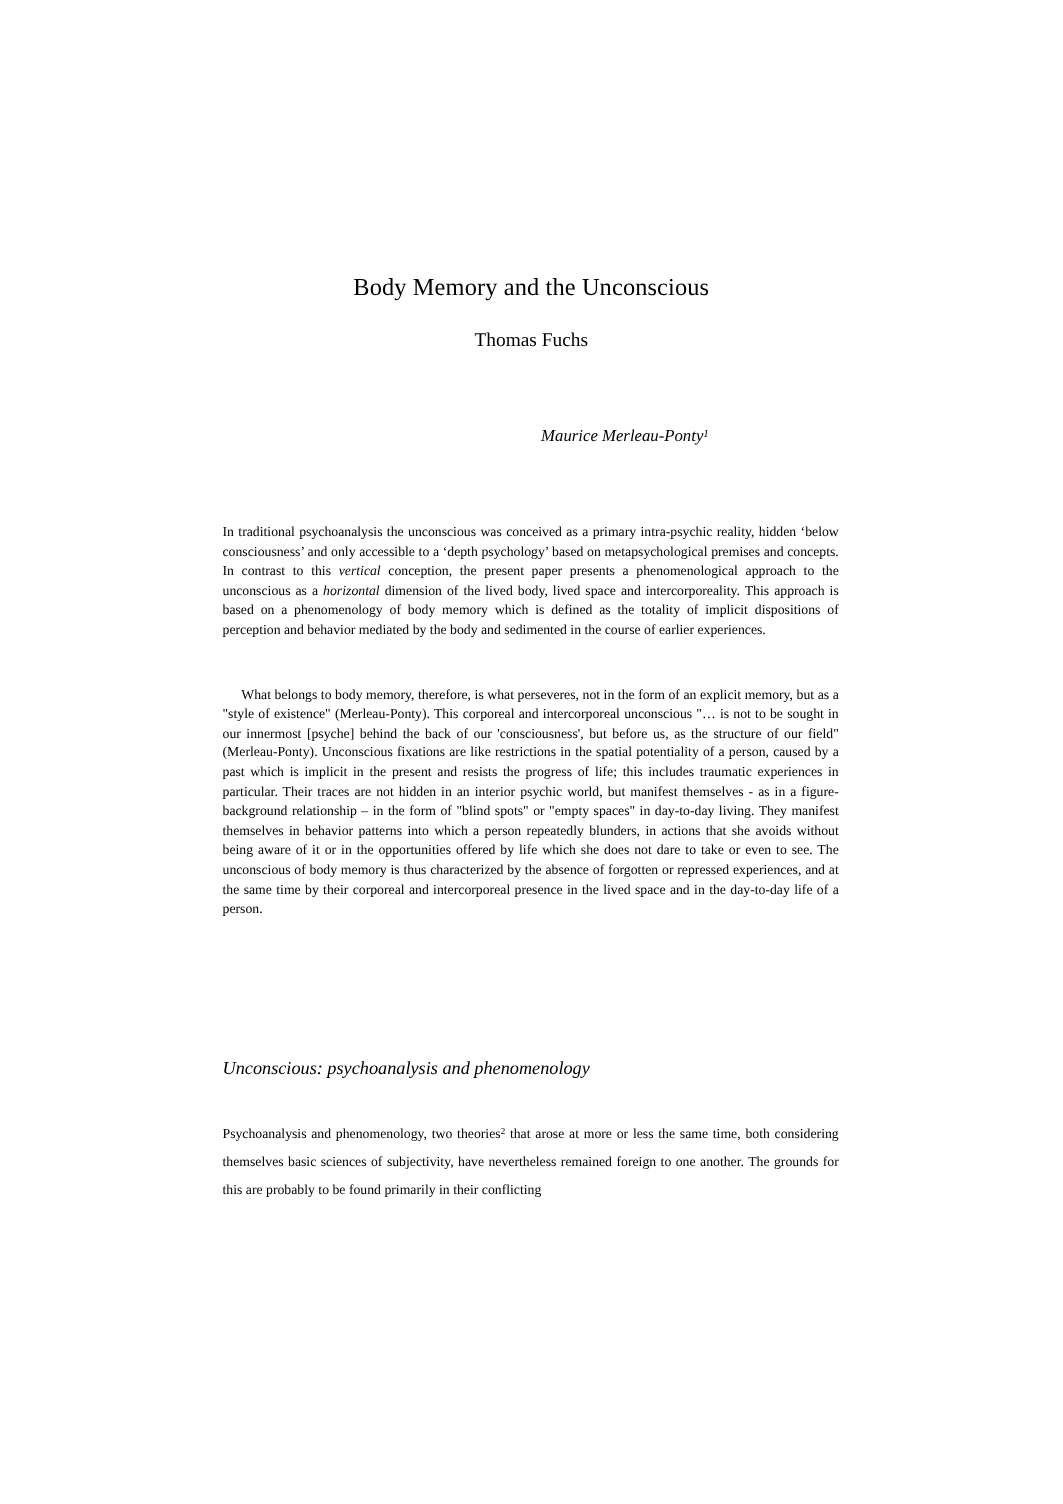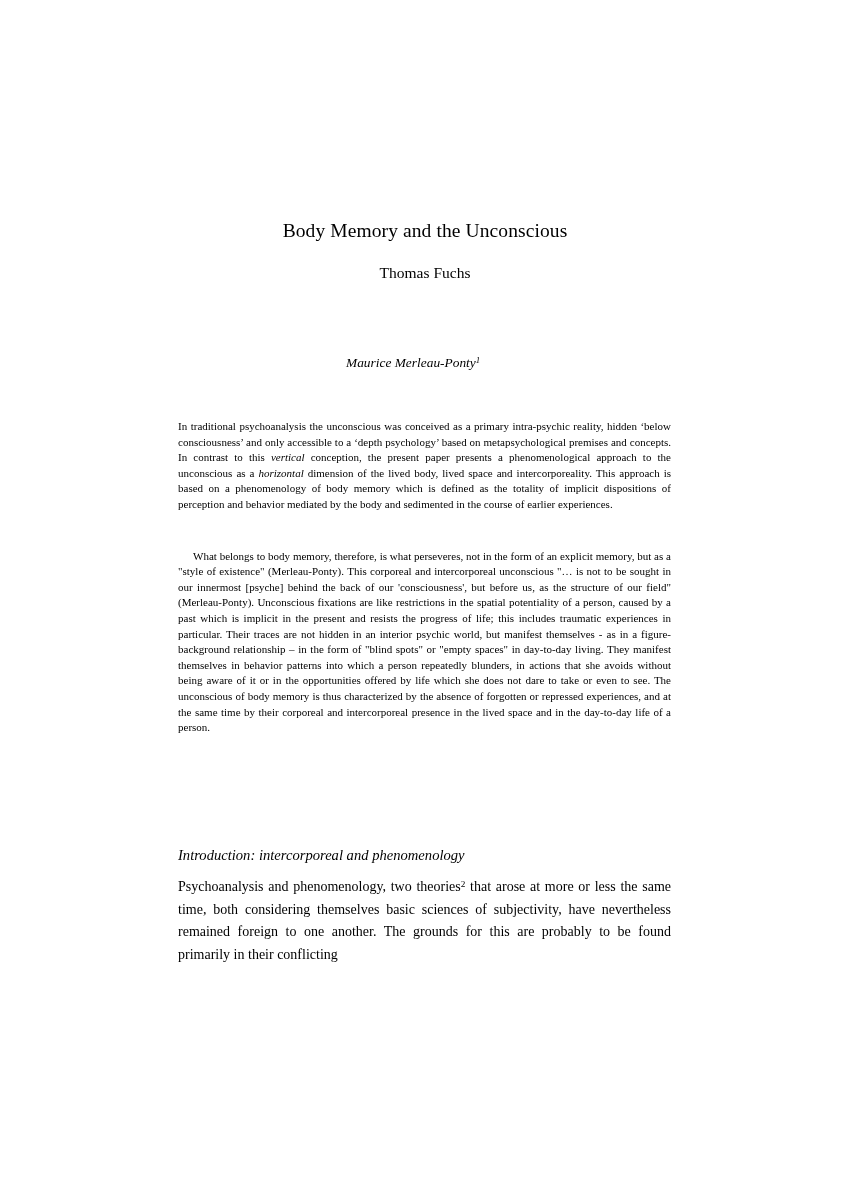--- a/index.html
+++ b/index.html
@@ -55,22 +55,22 @@
     top: 338px;
     width: 340px;
     font-size: 13.2px;
     line-height: 17px;
   }
   .epigraph-text {
     text-indent: 14px;
     margin: 0;
   }
   .epigraph-attrib {
-    margin: 16px;
-    text-align: left;
+    margin: 2px;
+    text-align: center;
     font-style: italic;
     font-size: 13.4px;
   }
   sup {
     font-size: 0.66em;
     vertical-align: 0.42em;
     line-height: 0;
   }
 
   
@@ -99,23 +99,23 @@
     width: 493px;
     font-size: 14.6px;
     font-style: italic;
     line-height: 20px;
   }
 
   
   .body-text {
     position: absolute;
     left: 178px;
-    top: 876px;
+    top: 896px;
     width: 493px;
-    font-size: 14px;
+    font-size: 11px;
     line-height: 22.6px;
     text-align: justify;
   }
   .body-text p {
     margin: 0;
   }
   i { font-style: italic; }
 </style>
 </head>
 <body>
@@ -132,19 +132,19 @@
 
   <div class="epigraph">
     <p class="epigraph-attrib"><span>Maurice Merleau-Ponty</span><sup>1</sup></p>
   </div>
 
   <div class="abstract">
     <p><span>In traditional psychoanalysis the unconscious was conceived as a primary intra-psychic reality, hidden ‘below consciousness’ and only accessible to a ‘depth psychology’ based on metapsychological premises and concepts. In contrast to this </span><i>vertical</i><span> conception, the present paper presents a phenomenological approach to the unconscious as a </span><i>horizontal</i><span> dimension of the lived body, lived space and intercorporeality. This approach is based on a phenomenology of body memory which is defined as the totality of implicit dispositions of perception and behavior mediated by the body and sedimented in the course of earlier experiences.</span></p>
     <p class="indented">What belongs to body memory, therefore, is what perseveres, not in the form of an explicit memory, but as a "style of existence" (Merleau-Ponty). This corporeal and intercorporeal unconscious "… is not to be sought in our innermost [psyche] behind the back of our 'consciousness', but before us, as the structure of our field" (Merleau-Ponty). Unconscious fixations are like restrictions in the spatial potentiality of a person, caused by a past which is implicit in the present and resists the progress of life; this includes traumatic experiences in particular. Their traces are not hidden in an interior psychic world, but manifest themselves - as in a figure-background relationship – in the form of "blind spots" or "empty spaces" in day-to-day living. They manifest themselves in behavior patterns into which a person repeatedly blunders, in actions that she avoids without being aware of it or in the opportunities offered by life which she does not dare to take or even to see. The unconscious of body memory is thus characterized by the absence of forgotten or repressed experiences, and at the same time by their corporeal and intercorporeal presence in the lived space and in the day-to-day life of a person.</p>
   </div>
 
-  <div class="section-heading">Introduction: intercorporeal and phenomenology</div>
+  <div class="section-heading">Unconscious: psychoanalysis and phenomenology</div>
 
   <div class="body-text">
     <p><span>Psychoanalysis and phenomenology, two theories</span><sup>2</sup><span> that arose at more or less the same time, both considering themselves basic sciences of subjectivity, have nevertheless remained foreign to one another. The grounds for this are probably to be found primarily in their conflicting</span></p>
   </div>
 
 </div>
 
 </body></html>

